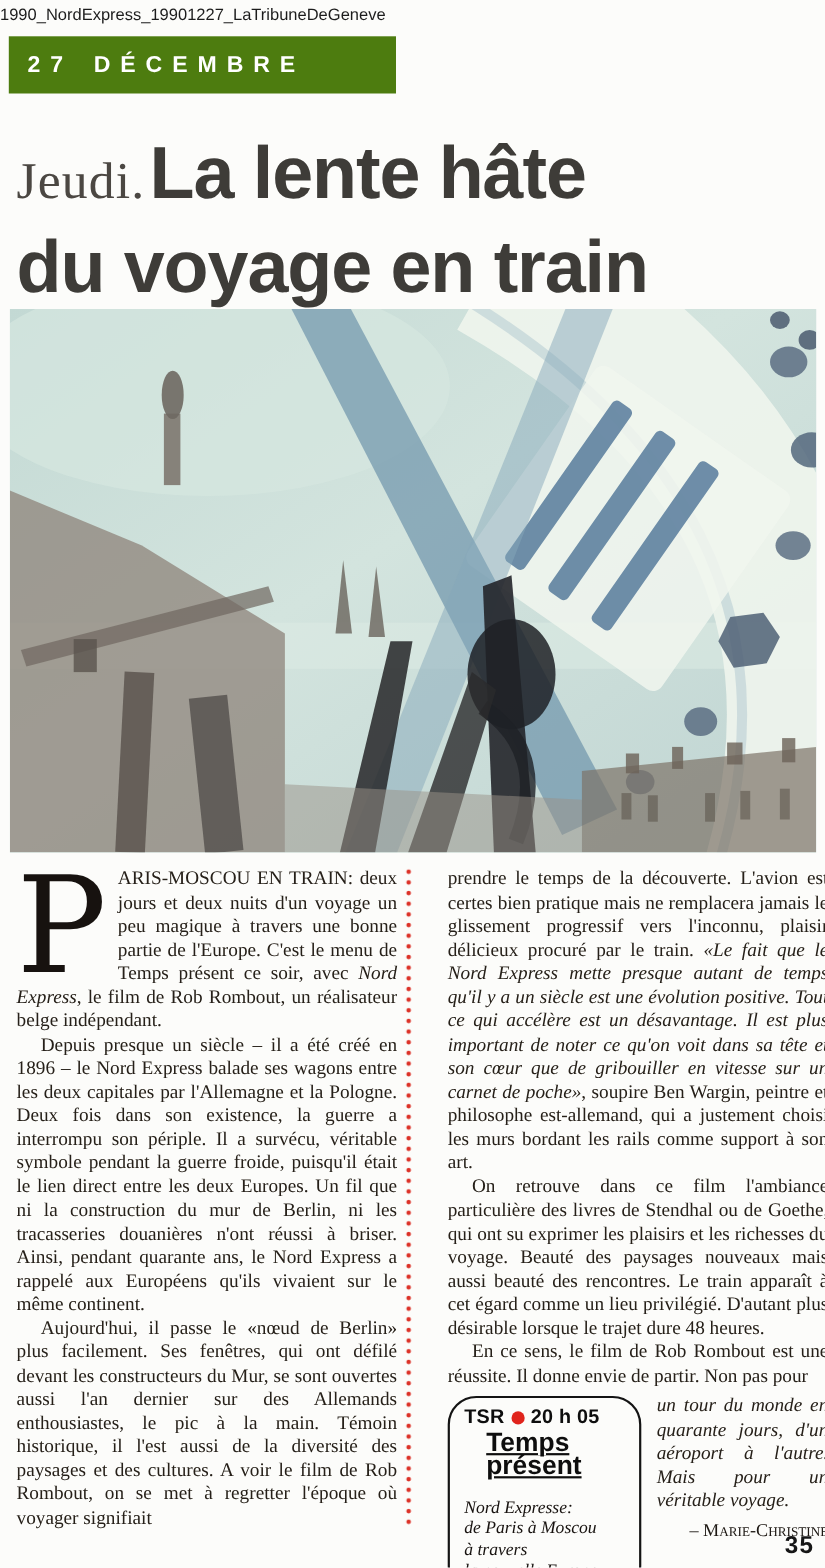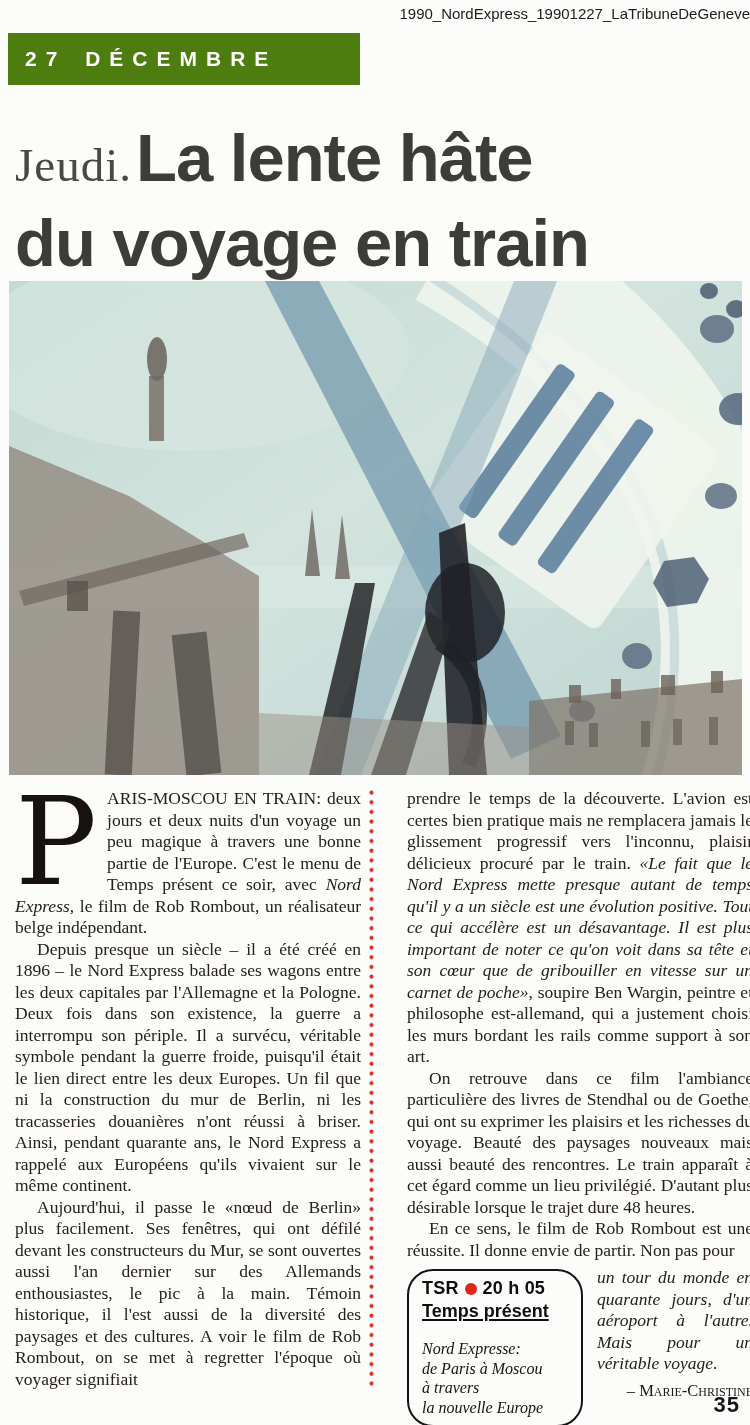--- a/index.html
+++ b/index.html
@@ -7,21 +7,21 @@
   body {
     position:relative;
     background:#fcfcfa;
     font-family:"Liberation Serif", serif;
     color:#262019;
     overflow:hidden;
   }
 
   .filename-header {
     position:absolute; top:5px; left:0; width:100%;
-    text-align:right;
+    text-align:left;
     font-family:"Liberation Sans", sans-serif;
     font-size:15px; color:#1c1c1c;
   }
 
   .date-banner {
     position:absolute; left:8px; top:33px; width:352px; height:52px;
     background:#4d7c0f;
     display:flex; align-items:center;
     padding-left:17px;
   }
@@ -87,23 +87,24 @@
   .tv-line1 {
     font-weight:bold; font-size:18px; color:#0e0e0e;
     display:flex; align-items:center; gap:6px;
     white-space:nowrap; letter-spacing:0.2px;
   }
   .red-dot {
     display:inline-block; width:12px; height:12px; border-radius:50%;
     background:#e0241c; flex:0 0 auto;
   }
   .tv-program {
-    font-weight:bold; font-size:18px; color:#0e0e0e;
+    font-weight:bold; font-size:24px; color:#0e0e0e;
     text-decoration:underline; text-decoration-thickness:2px; text-underline-offset:2px;
     margin-top:1px;
+    margin-left:20px;
   }
   .tv-desc {
     font-family:"Liberation Serif", serif;
     font-style:italic; font-size:16px; line-height:19.5px;
     margin-top:17px; color:#17120f;
   }
   .after-box { text-align:justify; text-indent:0;font-style:italic; }
   .signature {
     clear:none;
     text-align:right;

